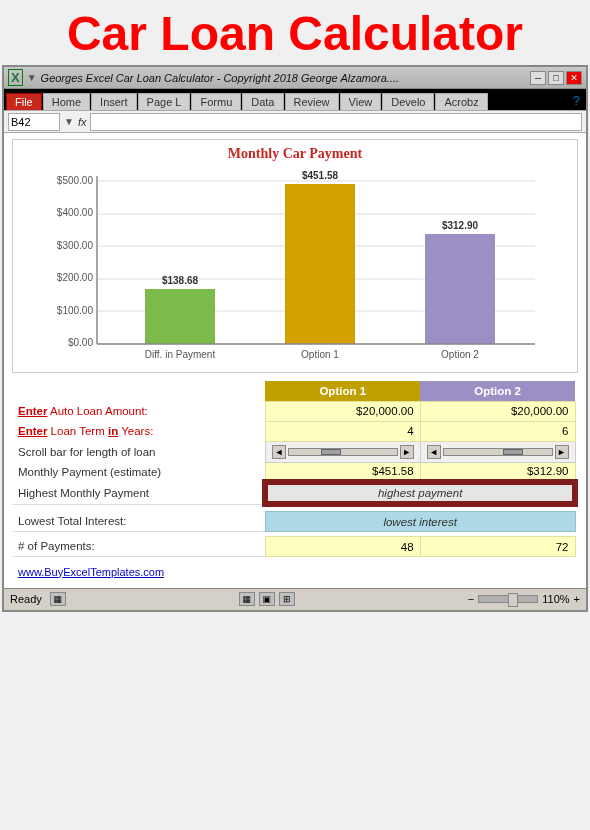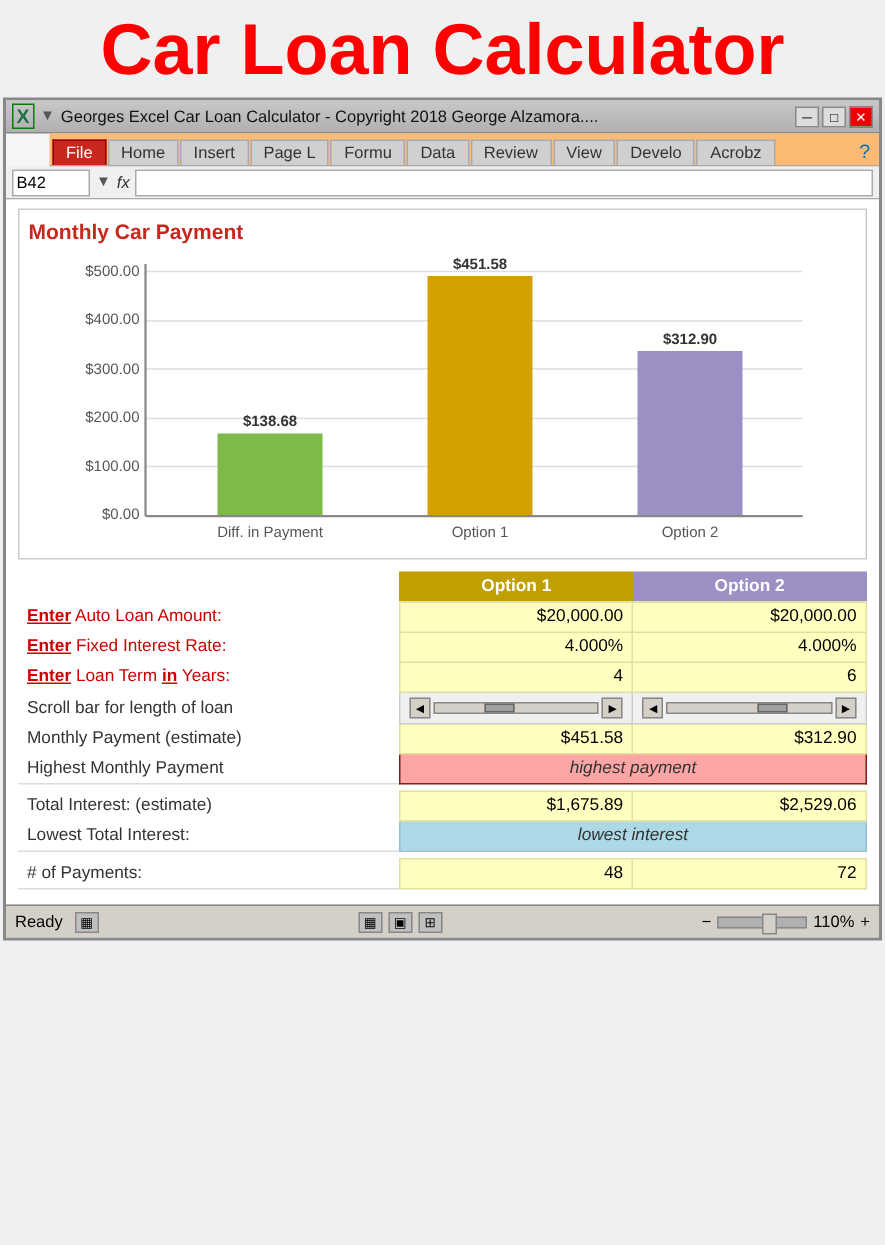--- a/index.html
+++ b/index.html
@@ -40,41 +40,41 @@
       border-bottom: 1px solid #888;
     }
     #title-bar-left {
       display: flex;
       align-items: center;
       gap: 4px;
     }
     #title-bar-text {
       font-size: 11px;
       color: #111;
+      font-style: italic;
     }
     #title-bar-controls {
       display: flex;
       gap: 2px;
     }
     .title-btn {
       width: 16px;
       height: 14px;
       background: #ddd;
       border: 1px solid #888;
       font-size: 9px;
       text-align: center;
       line-height: 12px;
       cursor: pointer;
     }
 
     
     #ribbon {
-      background: #fdba74;
+      background: #000000;
       border-bottom: 1px solid #aaa;
-      margin-left: 29px;
     }
     #ribbon-tabs {
       display: flex;
       align-items: flex-end;
       padding: 2px 2px 0 2px;
       gap: 1px;
     }
     .ribbon-tab {
       padding: 2px 8px;
       font-size: 11px;
@@ -129,24 +129,26 @@
     }
 
     
     #chart-area {
       border: 1px solid #ccc;
       background: white;
       margin-bottom: 8px;
       padding: 6px;
     }
     #chart-title {
+      text-align: center;
       color: #c8271e;
       font-size: 14px;
       font-weight: bold;
       margin-bottom: 4px;
+      font-family: Liberation Serif, serif;
     }
     #chart-svg-container {
       width: 100%;
       height: 200px;
     }
 
     
     #data-table {
       width: 100%;
       border-collapse: collapse;
@@ -371,28 +373,20 @@
 
         <tr class="input-row">
           <td class="col-label">
             <span class="input-keyword" style="font-weight:bold;">Enter</span>
             <span> Auto Loan Amount:</span>
           </td>
           <td class="col-opt1" style="background:#ffffc0;border:1px solid #e0e0a0;text-align:right;">$20,000.00</td>
           <td class="col-opt2" style="background:#ffffc0;border:1px solid #e0e0a0;text-align:right;">$20,000.00</td>
         </tr>
 
-        <tr class="input-row">
-          <td class="col-label">
-            <span class="input-keyword" style="font-weight:bold;">Enter</span>
-            <span> Fixed Interest Rate:</span>
-          </td>
-          <td class="col-opt1" style="background:#ffffc0;border:1px solid #e0e0a0;text-align:right;">4.000%</td>
-          <td class="col-opt2" style="background:#ffffc0;border:1px solid #e0e0a0;text-align:right;">4.000%</td>
-        </tr>
 
         <tr class="input-row">
           <td class="col-label">
             <span class="input-keyword" style="font-weight:bold;">Enter</span>
             <span> Loan Term </span>
             <span class="input-keyword" style="font-weight:bold;">in</span>
             <span> Years:</span>
           </td>
           <td class="col-opt1" style="background:#ffffc0;border:1px solid #e0e0a0;text-align:right;">4</td>
           <td class="col-opt2" style="background:#ffffc0;border:1px solid #e0e0a0;text-align:right;">6</td>
@@ -421,32 +415,27 @@
         </tr>
 
         <tr class="result-row">
           <td class="col-label">Monthly Payment (estimate)</td>
           <td class="col-opt1" style="background:#ffffc0;border:1px solid #e0e0a0;text-align:right;">$451.58</td>
           <td class="col-opt2" style="background:#ffffc0;border:1px solid #e0e0a0;text-align:right;">$312.90</td>
         </tr>
 
         <tr class="highlight-blue">
           <td class="col-label">Highest Monthly Payment</td>
-          <td class="col-opt1" style="background:#fca5a5;border:1px solid #7f1d1d;text-align:center;font-style:italic;margin-top:39px;" colspan="2">highest payment</td>
+          <td class="col-opt1" style="background:#e5e5e5;border:6px solid #7f1d1d;text-align:center;font-style:italic;margin-top:39px;" colspan="2">highest payment</td>
         </tr>
 
         <tr>
           <td colspan="3" style="height:5px;border-top:1px solid #ddd;"></td>
         </tr>
 
-        <tr class="result-row">
-          <td class="col-label">Total Interest: (estimate)</td>
-          <td class="col-opt1" style="background:#ffffc0;border:1px solid #e0e0a0;text-align:right;">$1,675.89</td>
-          <td class="col-opt2" style="background:#ffffc0;border:1px solid #e0e0a0;text-align:right;">$2,529.06</td>
-        </tr>
 
         <tr class="highlight-blue">
           <td class="col-label">Lowest Total Interest:</td>
           <td class="col-opt1" style="background:#add8e6;border:1px solid #90c0d4;text-align:center;font-style:italic;" colspan="2">lowest interest</td>
         </tr>
 
         <tr>
           <td colspan="3" style="height:5px;border-top:1px solid #ddd;"></td>
         </tr>
 
@@ -455,20 +444,25 @@
           <td class="col-opt1" style="background:#ffffc0;border:1px solid #e0e0a0;text-align:right;">48</td>
           <td class="col-opt2" style="background:#ffffc0;border:1px solid #e0e0a0;text-align:right;">72</td>
         </tr>
 
 
         <tr>
           <td colspan="3" style="height:5px;border-top:1px solid #ddd;"></td>
         </tr>
 
 
+        <tr>
+          <td colspan="3" style="padding:3px 6px;">
+            <a href="#" style="color:#0000cc;font-size:11px;">www.BuyExcelTemplates.com</a>
+          </td>
+        </tr>
 
       </tbody>
     </table>
 
   </div>
 
   <div id="status-bar">
     <div id="status-left">
       <span>Ready</span>
       <div class="status-icon">▦</div>

